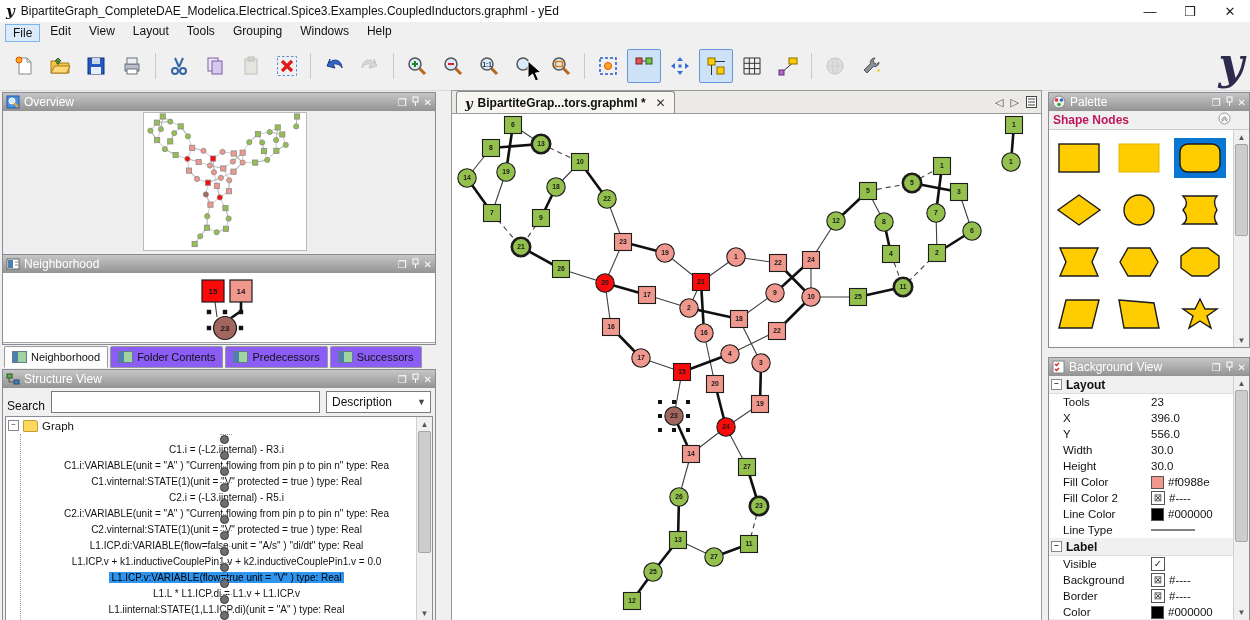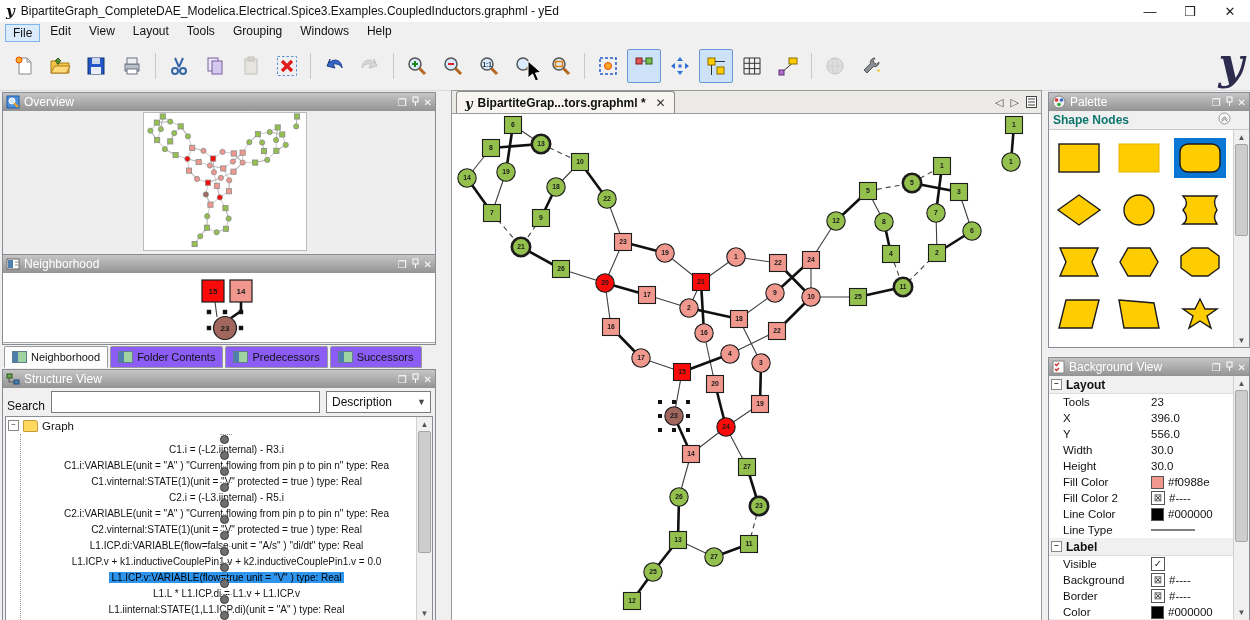--- a/index.html
+++ b/index.html
@@ -52,21 +52,21 @@
   .vscroll .thumb{width:11px;background:#cdcdcd;border:1px solid #a6a6a6;border-radius:2px;}
   
   #tabbar{left:451px;top:90px;width:589px;height:23px;background:#eceae6;border:1px solid #9a9a9a;border-bottom:none;display:flex;align-items:flex-end;}
   #doc-tab{height:22px;background:#f7f5f1;border:1px solid #8a8a8a;border-bottom:none;display:flex;align-items:center;padding:0 8px;margin-left:4px;font-weight:bold;font-size:12px;border-radius:3px 3px 0 0;}
   #doc-tab .close{margin-left:10px;font-weight:normal;color:#333;}
   #tab-nav{margin-left:auto;display:flex;align-items:center;margin-right:4px;color:#444;}
   #tab-nav span{margin-left:7px;font-size:11px;}
   #canvas{left:451px;top:113px;width:589px;height:506px;background:#fff;border:1px solid #9a9a9a;}
   .yicon{font-family:"DejaVu Serif",serif;font-style:italic;font-weight:bold;}
   
-  #shape-header{height:18px;background:#f0f0f0;border-bottom:1px solid #c9c9c9;display:flex;align-items:center;font-weight:bold;font-size:12px;padding-left:4px;color:#0f766e;}
+  #shape-header{height:18px;background:#f0f0f0;border-bottom:1px solid #c9c9c9;display:flex;align-items:center;font-weight:bold;font-size:12px;padding-left:4px;color:#be185d;}
   #shape-grid{display:grid;grid-template-columns:repeat(3,1fr);gap:12px 4px;padding:8px 4px;background:#fff;}
   .shape-cell{width:52px;height:40px;display:flex;align-items:center;justify-content:center;}
   .shape-cell.selected{background:#0a77d5;}
   
   .prop-section{height:17px;background:#f0f0f0;border-bottom:1px solid #ddd;display:flex;align-items:center;font-weight:bold;font-size:12px;}
   .prop-row{height:16px;display:flex;align-items:center;font-size:11.5px;background:#fff;}
   .prop-label{width:88px;padding-left:14px;flex:0 0 auto;}
   .prop-val{display:flex;align-items:center;}
   .swatch{width:11px;height:11px;border:1px solid #555;margin-right:4px;display:inline-block;}
   .swx{width:12px;height:12px;border:1px solid #555;margin-right:4px;font-size:10px;line-height:11px;text-align:center;color:#333;background:#fff;}

